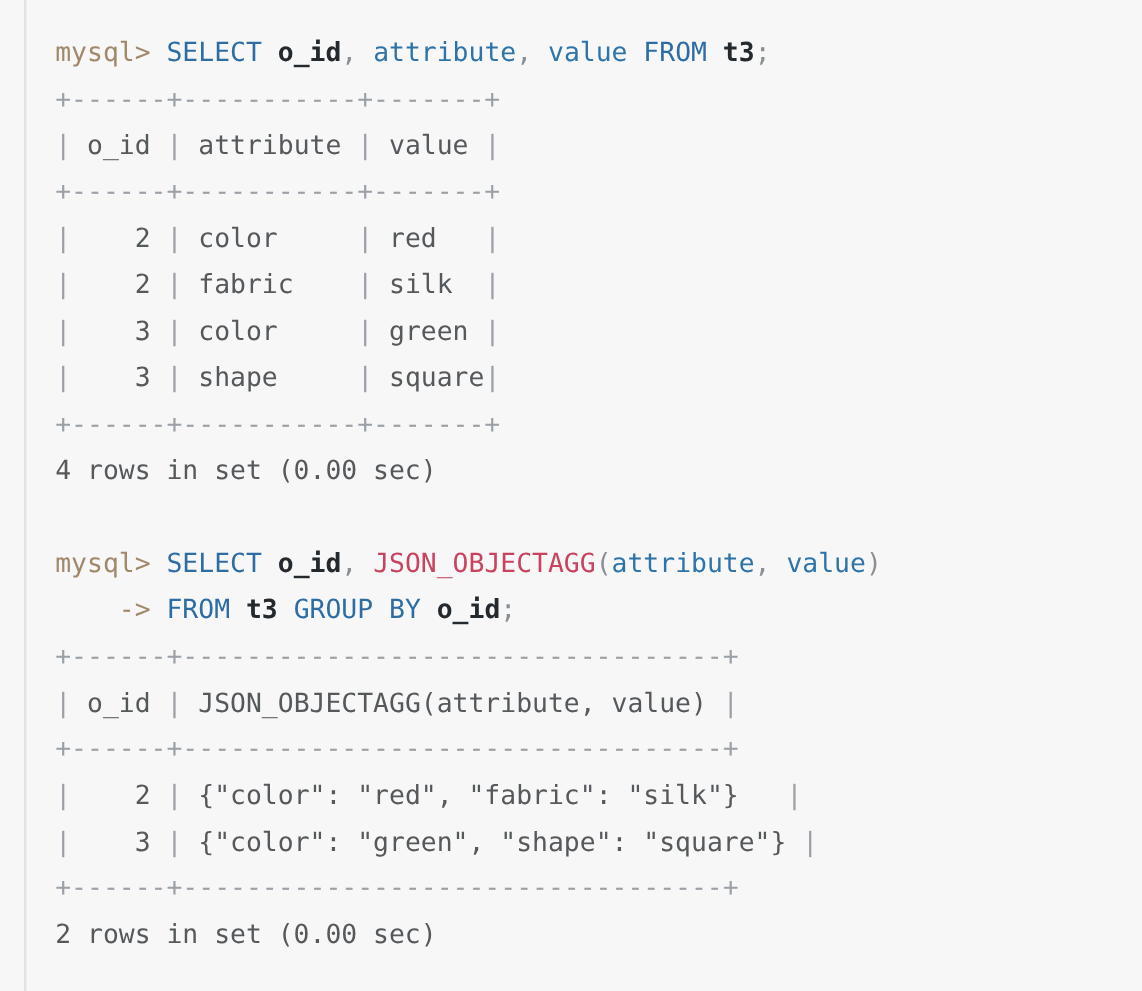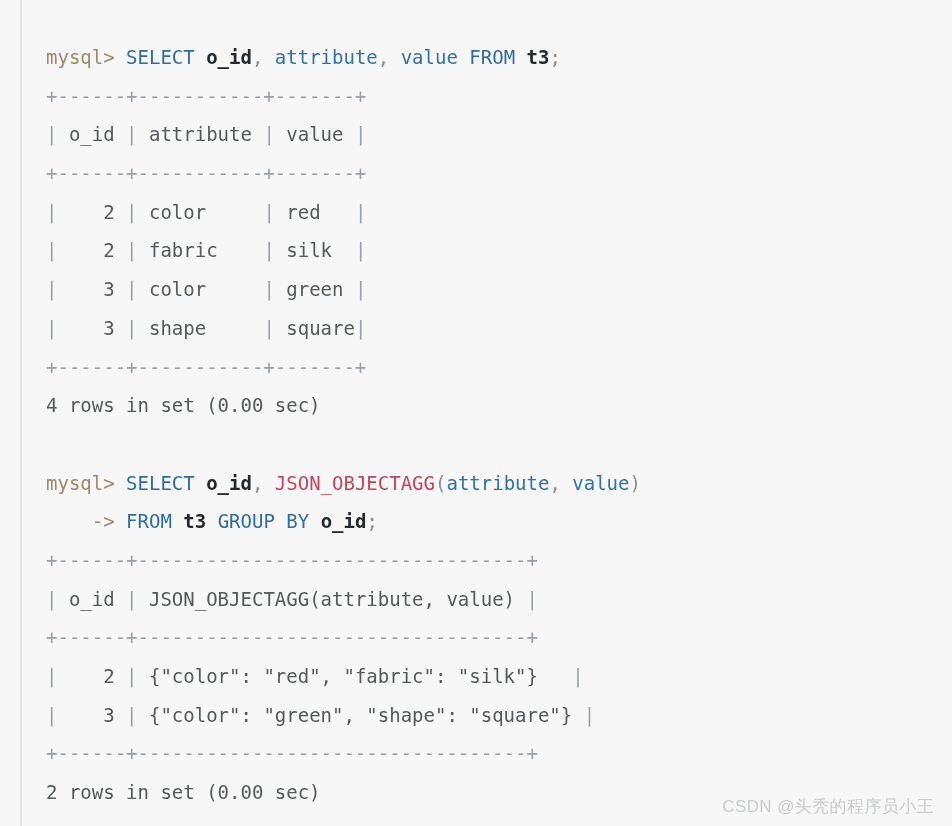--- a/index.html
+++ b/index.html
@@ -28,23 +28,23 @@
     left: 20px;
     top: 0;
     width: 2px;
     height: 826px;
     background: #e3e3e3;
   }
 
   #code-lines {
     position: absolute;
     left: 46px;
-    top: 38px;
+    top: 26px;
     right: 0;
-    font-size: 19px;
+    font-size: 22px;
     line-height: 38.7px;
     white-space: pre;
     letter-spacing: 0px;
   }
 
   .line {
     white-space: pre;
     height: 38.7px;
   }
   .line.blank { color: transparent; }
@@ -71,14 +71,13 @@
     white-space: pre;
     letter-spacing: 0.4px;
   }
 </style>
 </head>
 <body>
 
 <div id="code-block">
   <div id="gutter-rule"></div>
   <div id="code-lines"><div class="line"><span class="tok-prompt">mysql&gt; </span><span class="tok-keyword">SELECT</span><span class="tok-plain"> </span><span class="tok-name">o_id</span><span class="tok-punct">, </span><span class="tok-ident">attribute</span><span class="tok-punct">, </span><span class="tok-ident">value</span><span class="tok-plain"> </span><span class="tok-keyword">FROM</span><span class="tok-plain"> </span><span class="tok-name">t3</span><span class="tok-punct">;</span></div><div class="line"><span class="tok-rule">+------+-----------+-------+</span></div><div class="line"><span class="tok-bar">|</span><span class="tok-out"> o_id </span><span class="tok-bar">|</span><span class="tok-out"> attribute </span><span class="tok-bar">|</span><span class="tok-out"> value </span><span class="tok-bar">|</span></div><div class="line"><span class="tok-rule">+------+-----------+-------+</span></div><div class="line"><span class="tok-bar">|</span><span class="tok-out">    2 </span><span class="tok-bar">|</span><span class="tok-out"> color     </span><span class="tok-bar">|</span><span class="tok-out"> red   </span><span class="tok-bar">|</span></div><div class="line"><span class="tok-bar">|</span><span class="tok-out">    2 </span><span class="tok-bar">|</span><span class="tok-out"> fabric    </span><span class="tok-bar">|</span><span class="tok-out"> silk  </span><span class="tok-bar">|</span></div><div class="line"><span class="tok-bar">|</span><span class="tok-out">    3 </span><span class="tok-bar">|</span><span class="tok-out"> color     </span><span class="tok-bar">|</span><span class="tok-out"> green </span><span class="tok-bar">|</span></div><div class="line"><span class="tok-bar">|</span><span class="tok-out">    3 </span><span class="tok-bar">|</span><span class="tok-out"> shape     </span><span class="tok-bar">|</span><span class="tok-out"> square</span><span class="tok-bar">|</span></div><div class="line"><span class="tok-rule">+------+-----------+-------+</span></div><div class="line"><span class="tok-out">4 rows in set (0.00 sec)</span></div><div class="line blank"><span class="tok-plain"> </span></div><div class="line"><span class="tok-prompt">mysql&gt; </span><span class="tok-keyword">SELECT</span><span class="tok-plain"> </span><span class="tok-name">o_id</span><span class="tok-punct">, </span><span class="tok-func">JSON_OBJECTAGG</span><span class="tok-punct">(</span><span class="tok-ident">attribute</span><span class="tok-punct">, </span><span class="tok-ident">value</span><span class="tok-punct">)</span></div><div class="line"><span class="tok-prompt">    -&gt; </span><span class="tok-keyword">FROM</span><span class="tok-plain"> </span><span class="tok-name">t3</span><span class="tok-plain"> </span><span class="tok-keyword">GROUP</span><span class="tok-plain"> </span><span class="tok-keyword">BY</span><span class="tok-plain"> </span><span class="tok-name">o_id</span><span class="tok-punct">;</span></div><div class="line"><span class="tok-rule">+------+----------------------------------+</span></div><div class="line"><span class="tok-bar">|</span><span class="tok-out"> o_id </span><span class="tok-bar">|</span><span class="tok-out"> JSON_OBJECTAGG(attribute, value) </span><span class="tok-bar">|</span></div><div class="line"><span class="tok-rule">+------+----------------------------------+</span></div><div class="line"><span class="tok-bar">|</span><span class="tok-out">    2 </span><span class="tok-bar">|</span><span class="tok-out"> {"color": "red", "fabric": "silk"}   </span><span class="tok-bar">|</span></div><div class="line"><span class="tok-bar">|</span><span class="tok-out">    3 </span><span class="tok-bar">|</span><span class="tok-out"> {"color": "green", "shape": "square"} </span><span class="tok-bar">|</span></div><div class="line"><span class="tok-rule">+------+----------------------------------+</span></div><div class="line"><span class="tok-out">2 rows in set (0.00 sec)</span></div></div>
-  <div id="watermark">CSDN @头秃的程序员小王</div>
 </div>
 
 </body></html>

